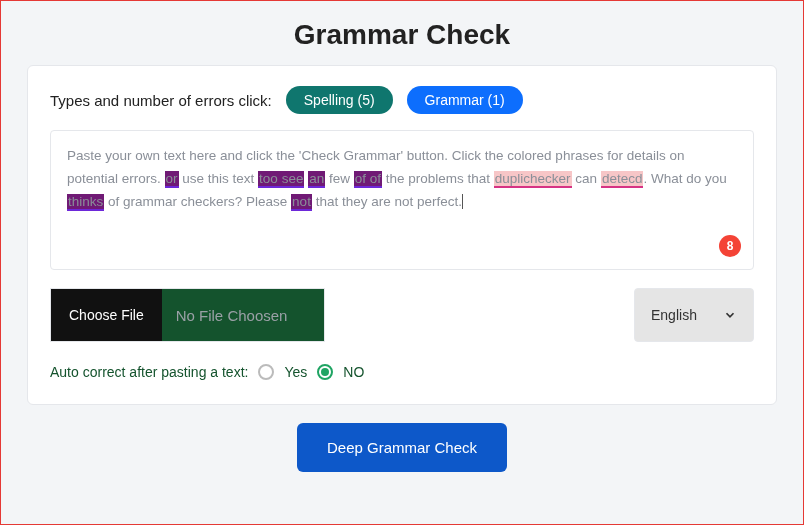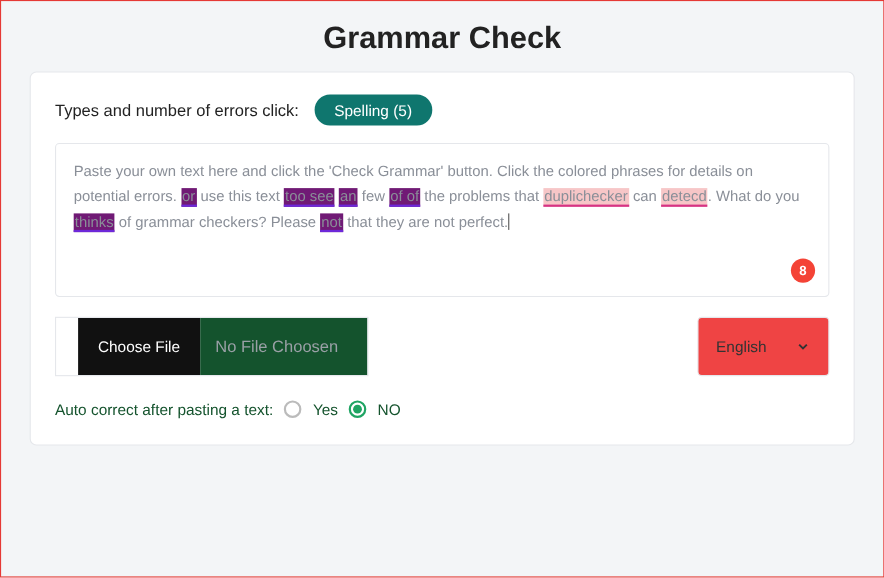--- a/index.html
+++ b/index.html
@@ -89,21 +89,20 @@
     margin-top: 18px;
     align-items: stretch;
   }
   .file-group {
     display: flex;
     border: 1px solid #e5e7eb;
     border-radius: 0;
     overflow: hidden;
     flex: 1;
     max-width: 390px;
-    padding-left: 20px;
   }
   .choose-file-btn {
     background: #111;
     color: #fff;
     font-size: 14px;
     font-weight: 500;
     padding: 18px 18px;
     border: none;
     cursor: pointer;
   }
@@ -111,21 +110,21 @@
     flex: 1;
     display: flex;
     align-items: center;
     padding: 0 14px;
     font-size: 15px;
     color: #9aa0a6;
     background: #14532d;
   }
   .spacer { flex: 1; }
   .select-box {
-    background: #ef4444;
+    background: #e5e5e5;
     border: 1px solid #e5e7eb;
     border-radius: 4px;
     padding: 0 16px;
     display: flex;
     align-items: center;
     gap: 24px;
     font-size: 14px;
     color: #333;
     cursor: pointer;
     min-width: 120px;
@@ -178,20 +177,21 @@
 </head>
 <body>
 
 <h1 class="page-title">Grammar Check</h1>
 
 <div class="card">
 
   <div class="errors-row">
     <span class="errors-label">Types and number of errors click:</span>
     <span class="pill pill-spelling">Spelling (5)</span>
+    <span class="pill pill-grammar">Grammar (1)</span>
   </div>
 
   <div class="textbox" id="textbox">
     <span>Paste your own text here and click the 'Check Grammar' button. Click the colored phrases for details on potential errors. </span><span class="hl-yellow">or</span><span> use this text </span><span class="hl-yellow">too see</span><span> </span><span class="hl-yellow">an</span><span> few </span><span class="hl-yellow">of of</span><span> the problems that </span><span class="hl-pink">duplichecker</span><span> can </span><span class="hl-pink">detecd</span><span>. What do you </span><span class="hl-yellow">thinks</span><span> of grammar checkers? Please </span><span class="hl-yellow">not</span><span> that they are not perfect.</span><span class="caret"></span><span class="badge-count">8</span>
   </div>
 
   <div class="controls-row">
     <div class="file-group">
       <button class="choose-file-btn">Choose File</button>
       <div class="file-status">No File Choosen</div>
@@ -211,13 +211,14 @@
     <span>Auto correct after pasting a text:</span>
     <span class="radio"></span>
     <span>Yes</span>
     <span class="radio selected"></span>
     <span>NO</span>
   </div>
 
 </div>
 
 <div class="action-row">
+  <button class="action-btn">Deep Grammar Check</button>
 </div>
 
 </body></html>

